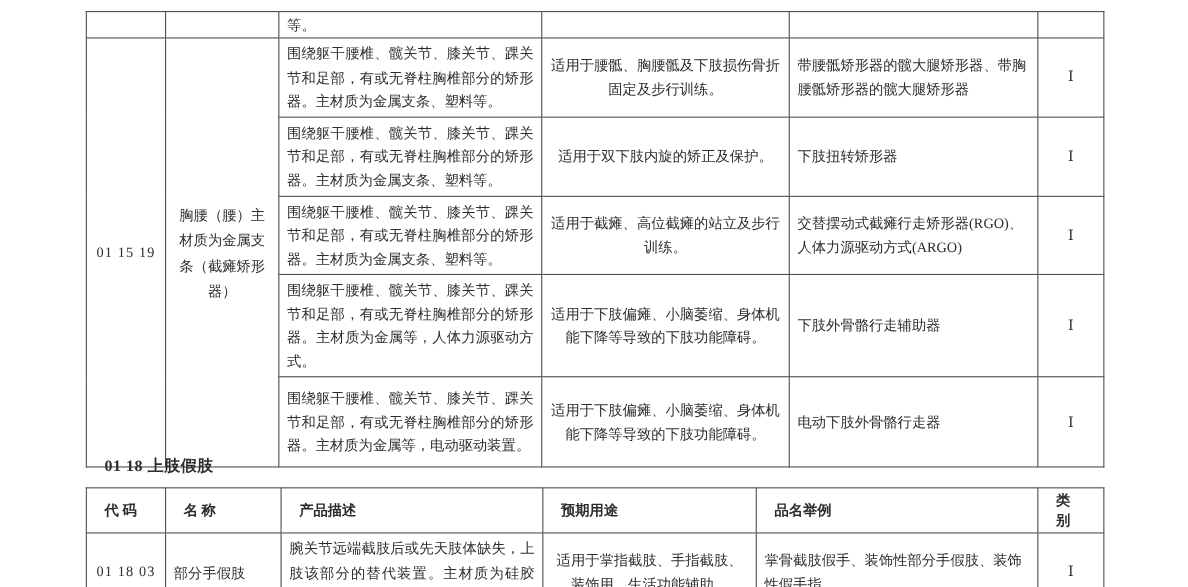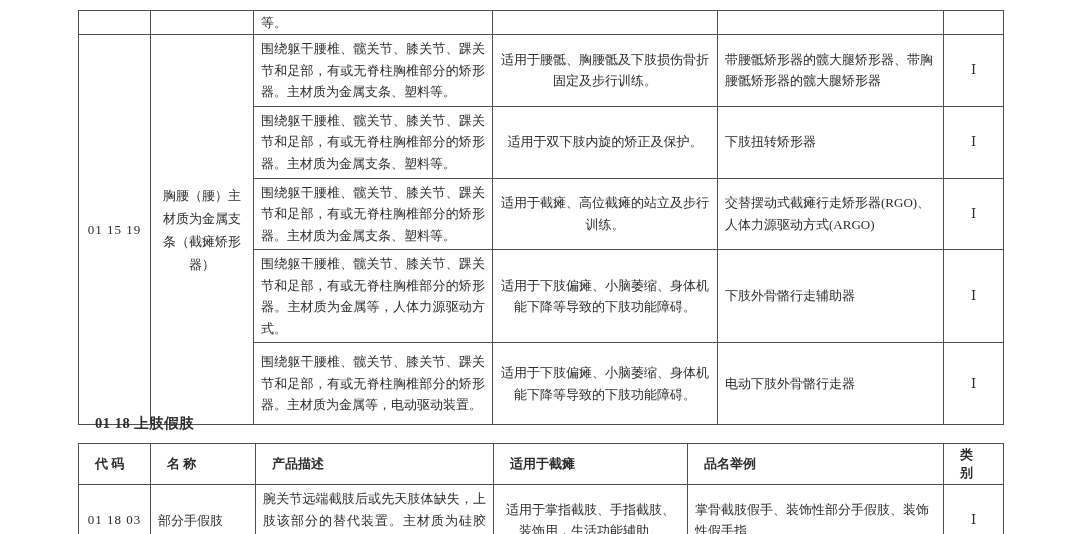--- a/index.html
+++ b/index.html
@@ -105,21 +105,21 @@
         <col style="width:238px">
       <col style="width:194px">
         <col style="width:256px">
         <col style="width:60px">
     </colgroup>
     <tbody>
         <tr style="height:22px">
       <th>代  码</th>
       <th>名  称</th>
       <th>产品描述</th>
-      <th>适用于截瘫</th>
+      <th>预期用途</th>
       <th>品名举例</th>
       <th>类  别</th>
     </tr>
     <tr style="height:62px">
       <td class="cell-code">01 18 03</td>
       <td class="cell-name" style="text-align:left">部分手假肢</td>
       <td class="cell-desc">腕关节远端截肢后或先天肢体缺失，上肢该部分的替代装置。主材质为硅胶等。</td>
       <td class="cell-usage">适用于掌指截肢、手指截肢、装饰用，生活功能辅助。</td>
       <td class="cell-examples">掌骨截肢假手、装饰性部分手假肢、装饰性假手指</td>
       <td class="cell-class">Ⅰ</td>

